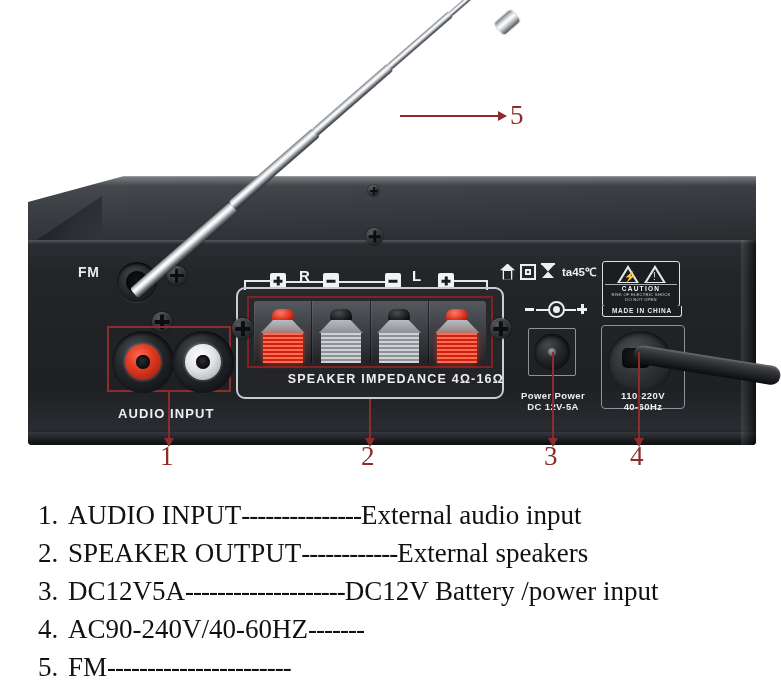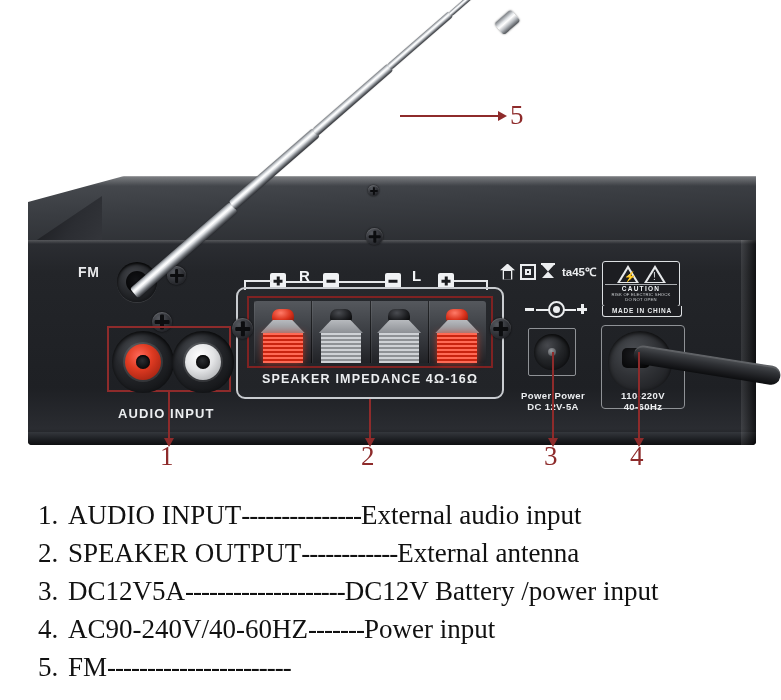--- a/index.html
+++ b/index.html
@@ -616,21 +616,21 @@
       <div class="spk-clip"></div>
     </div>
     <div class="spk-cell">
       <div class="spk-btn red"></div>
       <div class="spk-ramp"></div>
       <div class="spk-clip red"></div>
     </div>
   </div>
   <div class="screw spk-screw-l"></div>
   <div class="screw spk-screw-r"></div>
-  <div class="spk-imp" style="left:236px; width:268px;">SPEAKER IMPEDANCE 4Ω-16Ω</div>
+  <div class="spk-imp" style="left:236px; width:268px;text-align:right;">SPEAKER IMPEDANCE 4Ω-16Ω</div>
 
   <div class="sym-row">
     <div class="sym sym-house"></div>
     <div class="sym sym-class2"></div>
     <div class="sym sym-hour"></div>
     <div class="sym-temp">ta45℃</div>
   </div>
 
   <div class="dc-sym">
     <div class="minus"></div>
@@ -693,32 +693,31 @@
   <div class="legend-row" style="top:8px;">
     <span class="lg-idx">1.</span>
     <span class="lg-term">AUDIO  INPUT  </span>
     <span class="lg-dash">---------------</span>
     <span class="lg-desc">External audio input</span>
   </div>
   <div class="legend-row" style="top:46px;">
     <span class="lg-idx">2.</span>
     <span class="lg-term">SPEAKER  OUTPUT</span>
     <span class="lg-dash">------------</span>
-    <span class="lg-desc">External antenna</span>
+    <span class="lg-desc">External speakers</span>
   </div>
   <div class="legend-row" style="top:84px;">
     <span class="lg-idx">3.</span>
     <span class="lg-term">DC12V5A</span>
     <span class="lg-dash">--------------------</span>
     <span class="lg-desc">DC12V Battery /power input</span>
   </div>
   <div class="legend-row" style="top:122px;">
     <span class="lg-idx">4.</span>
     <span class="lg-term">AC90-240V/40-60HZ </span>
     <span class="lg-dash">-------</span>
-    <span class="lg-desc">Power input</span>
   </div>
   <div class="legend-row" style="top:160px;">
     <span class="lg-idx">5.</span>
     <span class="lg-term">FM </span>
     <span class="lg-dash">-----------------------</span>
   </div>
 </div>
 
 </body></html>

